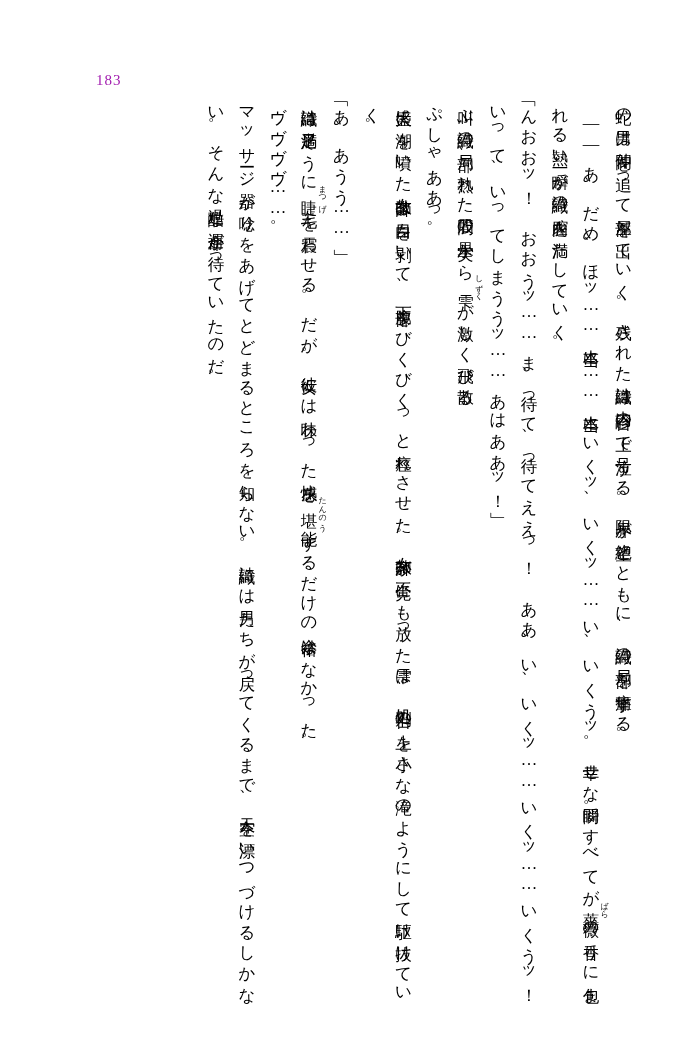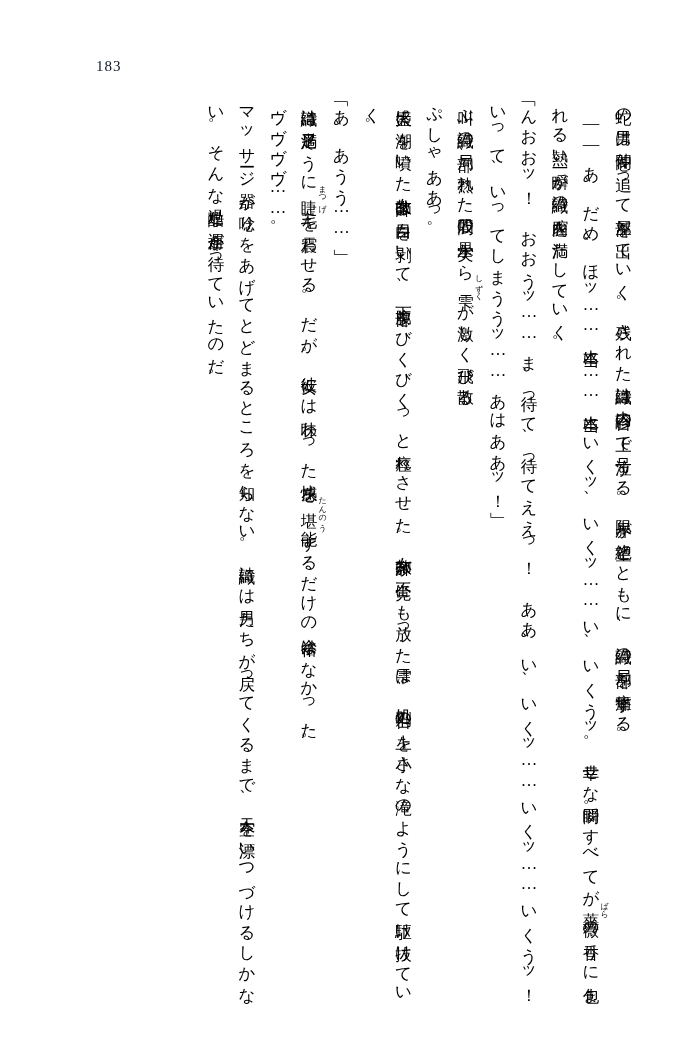--- a/index.html
+++ b/index.html
@@ -12,25 +12,25 @@
   }
   .page {
     position: relative;
     width: 683px;
     height: 1050px;
     background: #ffffff;
     overflow: hidden;
   }
   .page-number {
     position: absolute;
-    top: 58px;
+    top: 72px;
     left: 96px;
     font-size: 15px;
     letter-spacing: 1px;
-    color: #0f172a;
+    color: #a21caf;
     font-family: "Liberation Serif", "DejaVu Serif", serif;
     text-align: right;
   }
   .text-block {
     position: absolute;
     top: 96px;
     left: 60px;
     right: 44px;
     height: 900px;
     writing-mode: vertical-rl;

